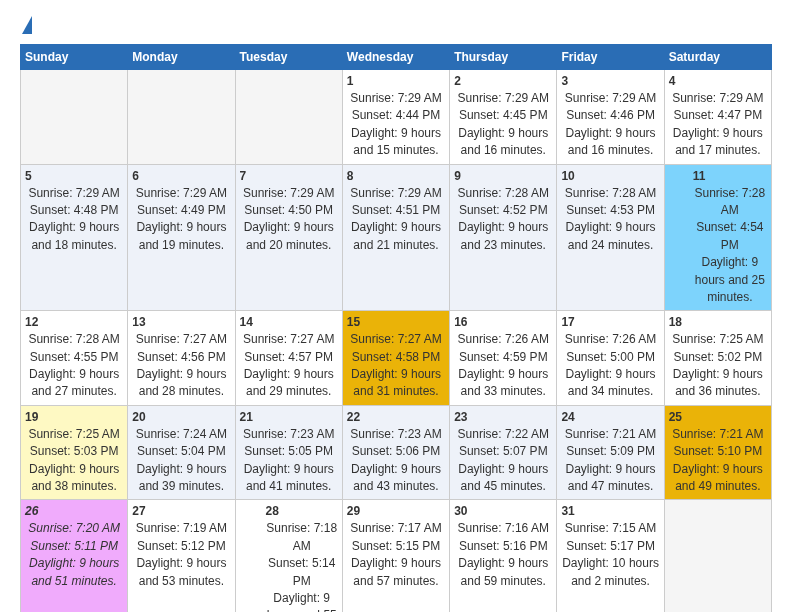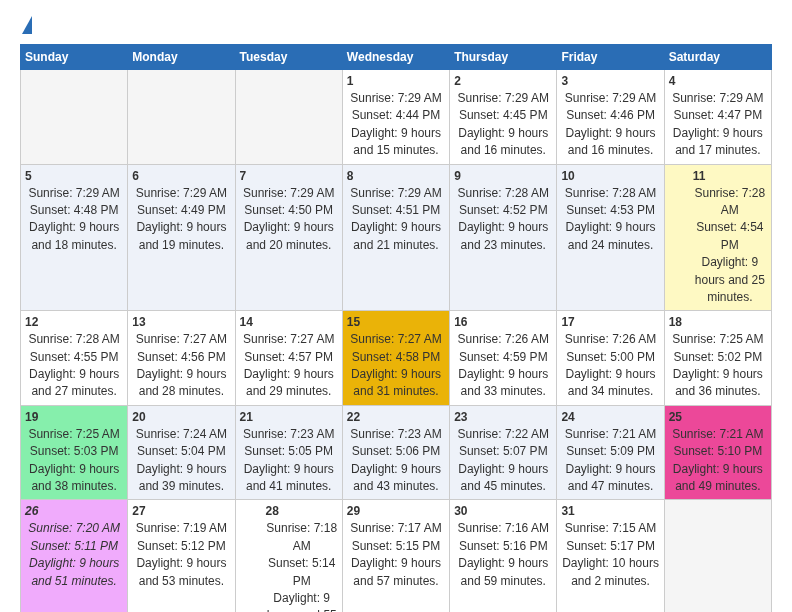--- a/index.html
+++ b/index.html
@@ -180,21 +180,21 @@
             <div class="day-info">Sunrise: 7:29 AM<br>Sunset: 4:51 PM<br>Daylight: 9 hours and 21 minutes.</div>
           </td>
           <td style="background: rgb(238, 242, 249);">
             <span class="day-number">9</span>
             <div class="day-info">Sunrise: 7:28 AM<br>Sunset: 4:52 PM<br>Daylight: 9 hours and 23 minutes.</div>
           </td>
           <td style="background: rgb(238, 242, 249);">
             <span class="day-number">10</span>
             <div class="day-info">Sunrise: 7:28 AM<br>Sunset: 4:53 PM<br>Daylight: 9 hours and 24 minutes.</div>
           </td>
-          <td style="background: #fef9c3; padding-left: 28px;">
+          <td style="background: #7dd3fc; padding-left: 28px;">
             <span class="day-number">11</span>
             <div class="day-info">Sunrise: 7:28 AM<br>Sunset: 4:54 PM<br>Daylight: 9 hours and 25 minutes.</div>
           </td>
         </tr>
         <tr>
           <td style="background: rgb(255, 255, 255);">
             <span class="day-number">12</span>
             <div class="day-info">Sunrise: 7:28 AM<br>Sunset: 4:55 PM<br>Daylight: 9 hours and 27 minutes.</div>
           </td>
           <td style="background: rgb(255, 255, 255); margin-top: 8px;">
@@ -216,21 +216,21 @@
           <td style="background: rgb(255, 255, 255);">
             <span class="day-number">17</span>
             <div class="day-info">Sunrise: 7:26 AM<br>Sunset: 5:00 PM<br>Daylight: 9 hours and 34 minutes.</div>
           </td>
           <td style="background: rgb(255, 255, 255);">
             <span class="day-number">18</span>
             <div class="day-info">Sunrise: 7:25 AM<br>Sunset: 5:02 PM<br>Daylight: 9 hours and 36 minutes.</div>
           </td>
         </tr>
         <tr>
-          <td style="background: #86efac;">
+          <td style="background: #fef9c3;">
             <span class="day-number">19</span>
             <div class="day-info">Sunrise: 7:25 AM<br>Sunset: 5:03 PM<br>Daylight: 9 hours and 38 minutes.</div>
           </td>
           <td style="background: rgb(238, 242, 249);">
             <span class="day-number">20</span>
             <div class="day-info">Sunrise: 7:24 AM<br>Sunset: 5:04 PM<br>Daylight: 9 hours and 39 minutes.</div>
           </td>
           <td style="background: rgb(238, 242, 249);">
             <span class="day-number">21</span>
             <div class="day-info">Sunrise: 7:23 AM<br>Sunset: 5:05 PM<br>Daylight: 9 hours and 41 minutes.</div>
@@ -240,21 +240,21 @@
             <div class="day-info">Sunrise: 7:23 AM<br>Sunset: 5:06 PM<br>Daylight: 9 hours and 43 minutes.</div>
           </td>
           <td style="background: rgb(238, 242, 249);">
             <span class="day-number">23</span>
             <div class="day-info">Sunrise: 7:22 AM<br>Sunset: 5:07 PM<br>Daylight: 9 hours and 45 minutes.</div>
           </td>
           <td style="background: rgb(238, 242, 249);">
             <span class="day-number">24</span>
             <div class="day-info">Sunrise: 7:21 AM<br>Sunset: 5:09 PM<br>Daylight: 9 hours and 47 minutes.</div>
           </td>
-          <td style="background: #ec4899; margin-top: 15px;">
+          <td style="background: #eab308; margin-top: 15px;">
             <span class="day-number">25</span>
             <div class="day-info">Sunrise: 7:21 AM<br>Sunset: 5:10 PM<br>Daylight: 9 hours and 49 minutes.</div>
           </td>
         </tr>
         <tr>
           <td style="background: #f0abfc; font-style: italic;">
             <span class="day-number">26</span>
             <div class="day-info">Sunrise: 7:20 AM<br>Sunset: 5:11 PM<br>Daylight: 9 hours and 51 minutes.</div>
           </td>
           <td style="background: rgb(255, 255, 255);">

